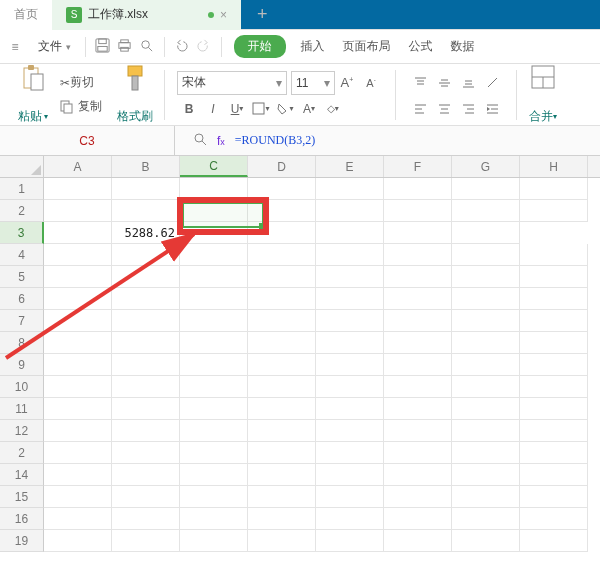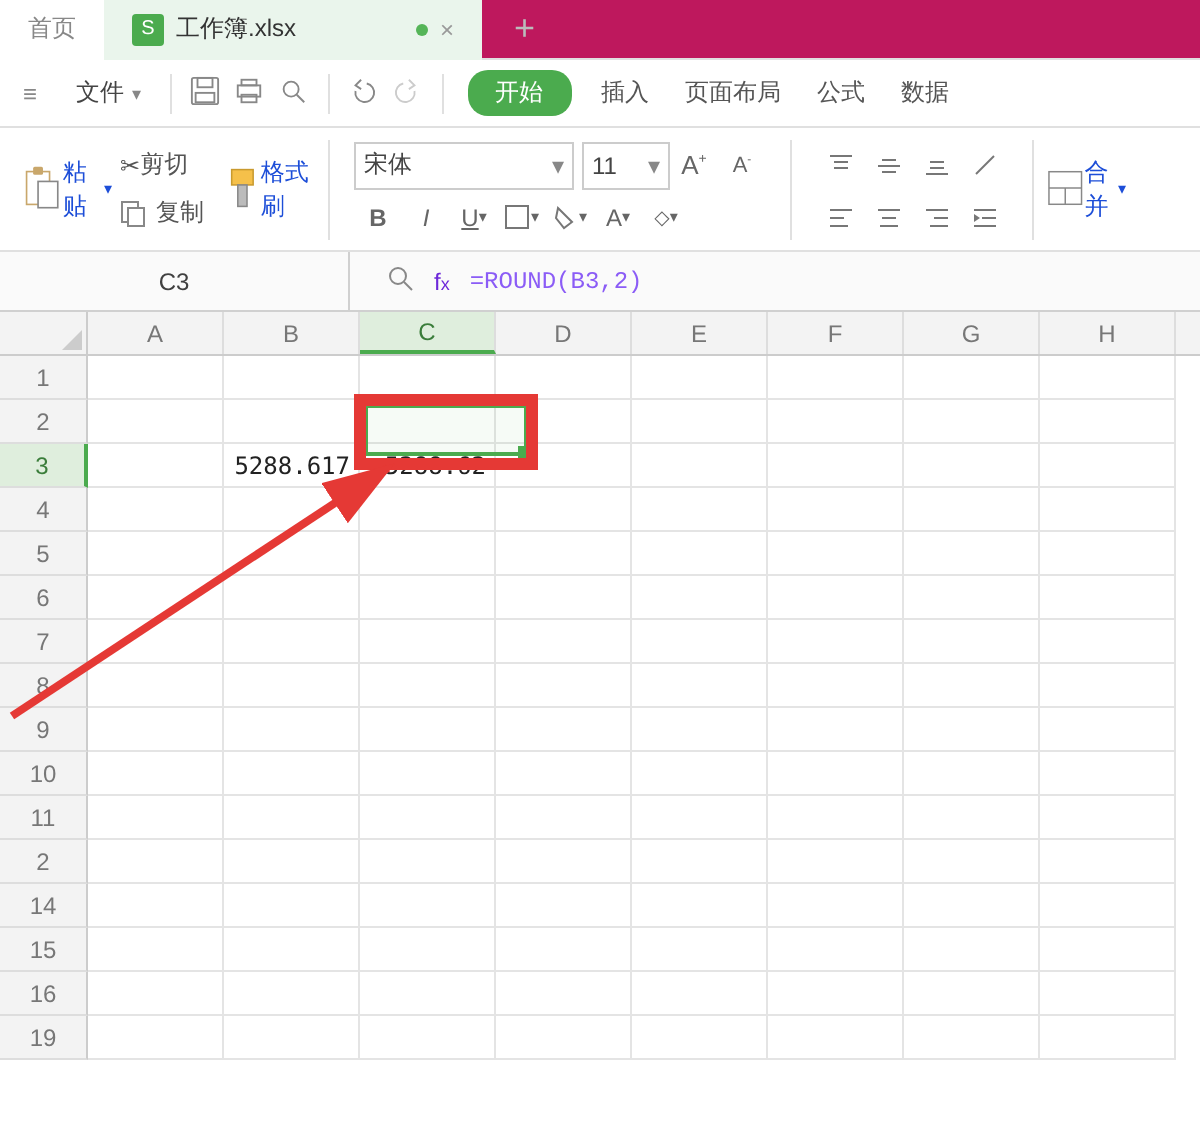--- a/index.html
+++ b/index.html
@@ -1,46 +1,46 @@
 <!DOCTYPE html>
 <html><head>
 <meta charset="utf-8">
 <style>
 html,body{margin:0;padding:0;font-family:"Microsoft YaHei","SimSun",sans-serif;font-size:12px;color:#333;background:#fff;width:600px;height:574px;overflow:hidden}
 *{box-sizing:border-box}
-.titlebar{display:flex;align-items:center;height:30px;background:#be185d;border-bottom:1px solid #e0e0e0}
+.titlebar{display:flex;align-items:center;height:30px;background:#0369a1;border-bottom:1px solid #e0e0e0}
 .tab{display:flex;align-items:center;height:30px;padding:0 14px}
 .tab.home{background:#fff;color:#888}
 .tab.doc{background:#eaf5ec}
 .doc-icon{display:inline-flex;align-items:center;justify-content:center;width:16px;height:16px;background:#4bab4e;color:#fff;font-size:10px;border-radius:2px;margin-right:6px}
 .tab.doc .dot{width:6px;height:6px;border-radius:50%;background:#55b558;margin-left:60px}
 .tab-close{color:#999;margin-left:6px;cursor:pointer}
 .tab.new{color:#bbb;font-size:18px;padding:0 16px;display:flex;align-items:center}
 .menubar{display:flex;align-items:center;height:34px;border-bottom:1px solid #e0e0e0;background:#fff}
 .hamburger{width:30px;text-align:center;color:#888}
 .file-btn{display:flex;align-items:center;padding:0 8px;color:#444}
 .vsep{width:1px;height:20px;background:#e0e0e0;margin:0 6px}
 .menu-icon{width:22px;text-align:center;color:#777}
 .start-pill{background:#4bab4e;color:#fff;padding:3px 14px;border-radius:10px;font-size:12px;margin:0 6px}
 .menu-item{padding:0 9px;color:#555}
 .ribbon{display:flex;align-items:stretch;height:62px;border-bottom:1px solid #e0e0e0;background:#fff;padding-left:10px}
 .r-col{display:flex;flex-direction:column;justify-content:center;margin-right:6px}
-.r-big{display:flex;flex-direction:row;align-items:center;justify-content:space-between;width:46px;color:#1d4ed8}
+.r-big{display:flex;flex-direction:column;align-items:center;justify-content:space-between;width:46px;color:#0f766e}
 .r-big svg{margin-bottom:2px}
 .r-btn{display:flex;align-items:center;height:24px;padding:0 4px;color:#555}
 .r-btn svg{margin-right:4px}
 .dd{display:flex;align-items:center;height:24px;border:1px solid #ccc;background:#fff;padding:0 4px;color:#444}
 .dd .caret{margin-left:auto;color:#888}
 .mini{width:24px;height:24px;display:inline-flex;align-items:center;justify-content:center;color:#666}
 .row{display:flex;align-items:flex-end;height:26px}
 .namebox-row{display:flex;align-items:center;height:30px;border-bottom:1px solid #d0d0d0;background:#fafafa}
-.namebox{width:175px;border-right:1px solid #d0d0d0;height:30px;display:flex;align-items:center;justify-content:center;color:#404040}
+.namebox{width:175px;border-right:1px solid #d0d0d0;height:30px;display:flex;align-items:center;justify-content:center;color:#b91c1c}
 .fx-zone{display:flex;align-items:center;padding-left:18px}
 .fx-zone .fx{color:#6d28d9;margin:15px 10px}
-.formula{font-family:Liberation Mono, monospace;color:#8b5cf6}
+.formula{font-family:Liberation Serif, serif;color:#1d4ed8}
 .grid{position:relative}
 .hdr-row{display:flex;height:22px;background:#f3f3f3;border-bottom:1px solid #ccc}
 .corner{width:44px;border-right:1px solid #ccc;display:flex;align-items:flex-end;justify-content:flex-end;padding:2px}
 .corner-tri svg{display:block}
 .col-h{width:68px;border-right:1px solid #ddd;display:flex;align-items:center;justify-content:center;color:#777}
 .col-h.sel{background:#dfeedd;color:#3a7d3a;border-bottom:2px solid #4bab4e}
 .g-row{display:flex;height:22px}
 .row-h{width:44px;border-right:1px solid #ccc;border-bottom:1px solid #ddd;display:flex;align-items:center;justify-content:center;background:#f3f3f3;color:#777}
 .row-h.sel{background:#dfeedd;color:#3a7d3a;border-right:2px solid #4bab4e}
 .cell{width:68px;border-right:1px solid #e4e4e4;border-bottom:1px solid #e4e4e4;display:flex;align-items:center;justify-content:flex-end;padding-right:4px;font-family:"SimSun",monospace;color:#222;position:relative}
@@ -328,21 +328,20 @@
       <div class="cell"></div>
       <div class="cell"></div>
       <div class="cell"></div>
       <div class="cell"></div>
       <div class="cell"></div>
       <div class="cell"></div>
     </div>
     <div class="g-row">
       <div class="row-h sel">3</div>
       <div class="cell"></div>
-      <div class="cell">5288.617</div>
       <div class="cell">5288.62</div>
       <div class="cell"></div>
       <div class="cell"></div>
       <div class="cell"></div>
       <div class="cell"></div>
       <div class="cell"></div>
     </div>
     <div class="g-row">
       <div class="row-h">4</div>
       <div class="cell"></div>
@@ -415,20 +414,31 @@
       <div class="cell"></div>
       <div class="cell"></div>
       <div class="cell"></div>
       <div class="cell"></div>
       <div class="cell"></div>
       <div class="cell"></div>
       <div class="cell"></div>
     </div>
     <div class="g-row">
       <div class="row-h">11</div>
+      <div class="cell"></div>
+      <div class="cell"></div>
+      <div class="cell"></div>
+      <div class="cell"></div>
+      <div class="cell"></div>
+      <div class="cell"></div>
+      <div class="cell"></div>
+      <div class="cell"></div>
+    </div>
+    <div class="g-row">
+      <div class="row-h">12</div>
       <div class="cell"></div>
       <div class="cell"></div>
       <div class="cell"></div>
       <div class="cell"></div>
       <div class="cell"></div>
       <div class="cell"></div>
       <div class="cell"></div>
       <div class="cell"></div>
     </div>
     <div class="g-row">

